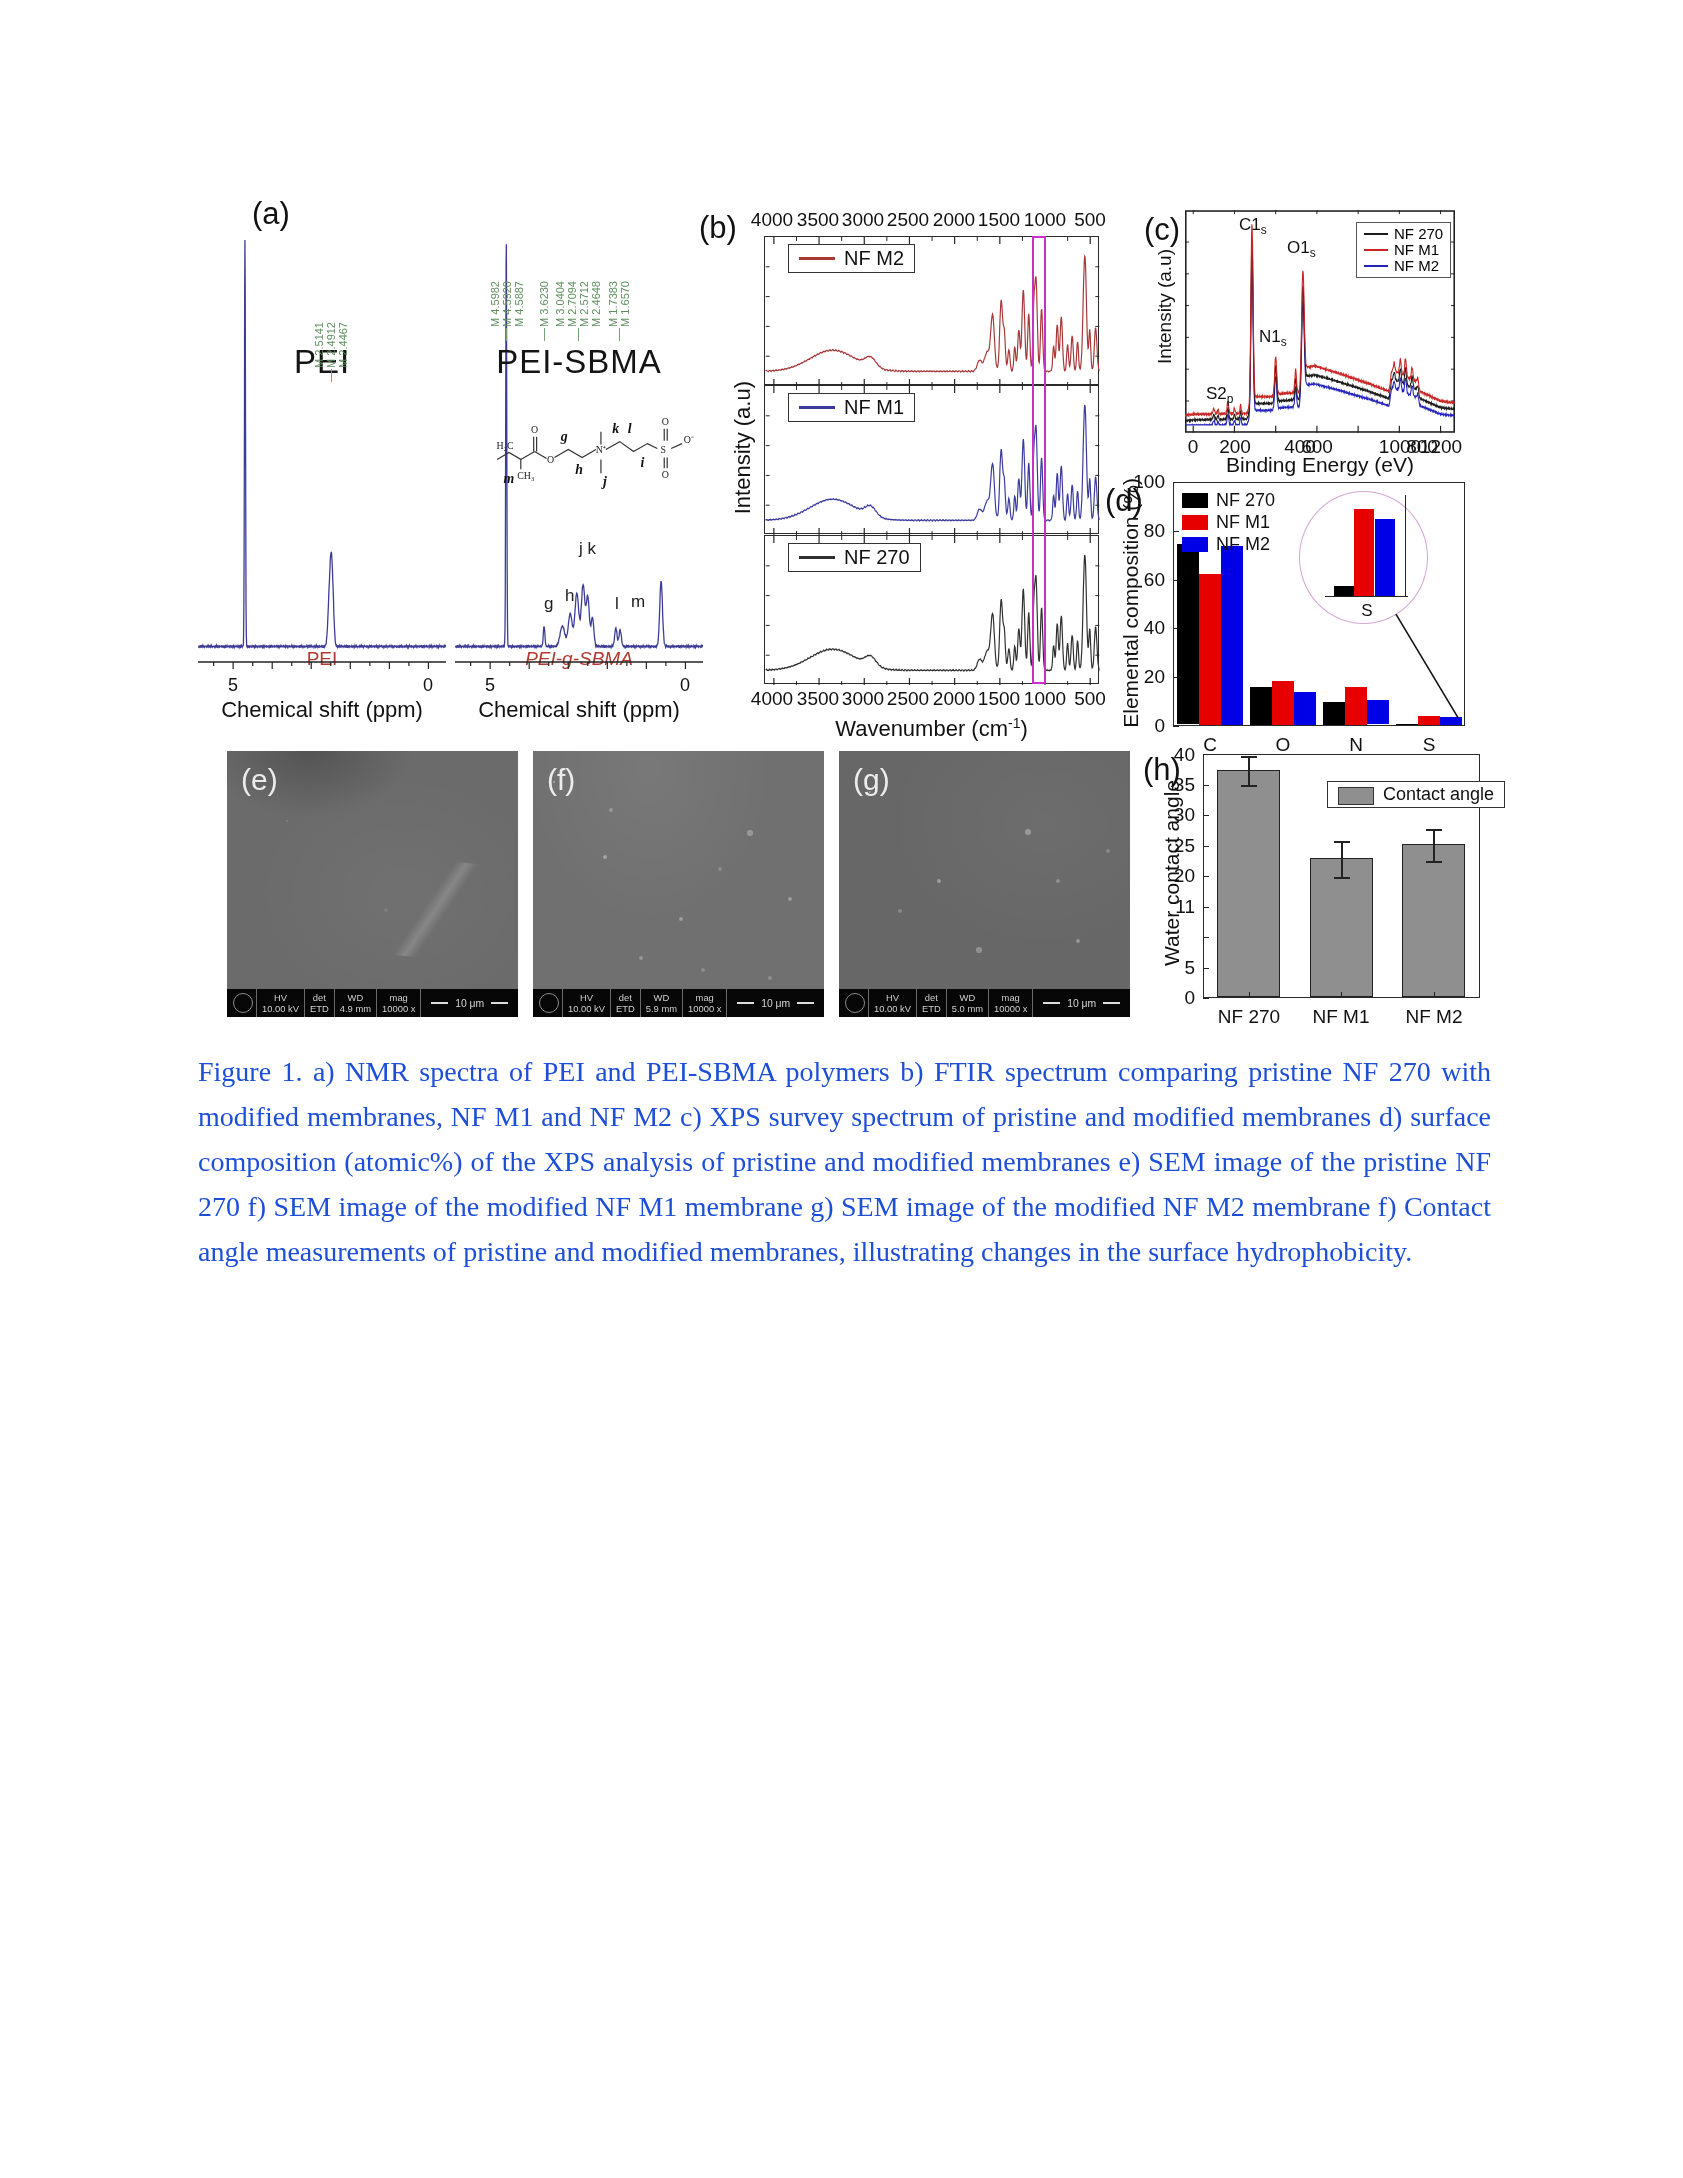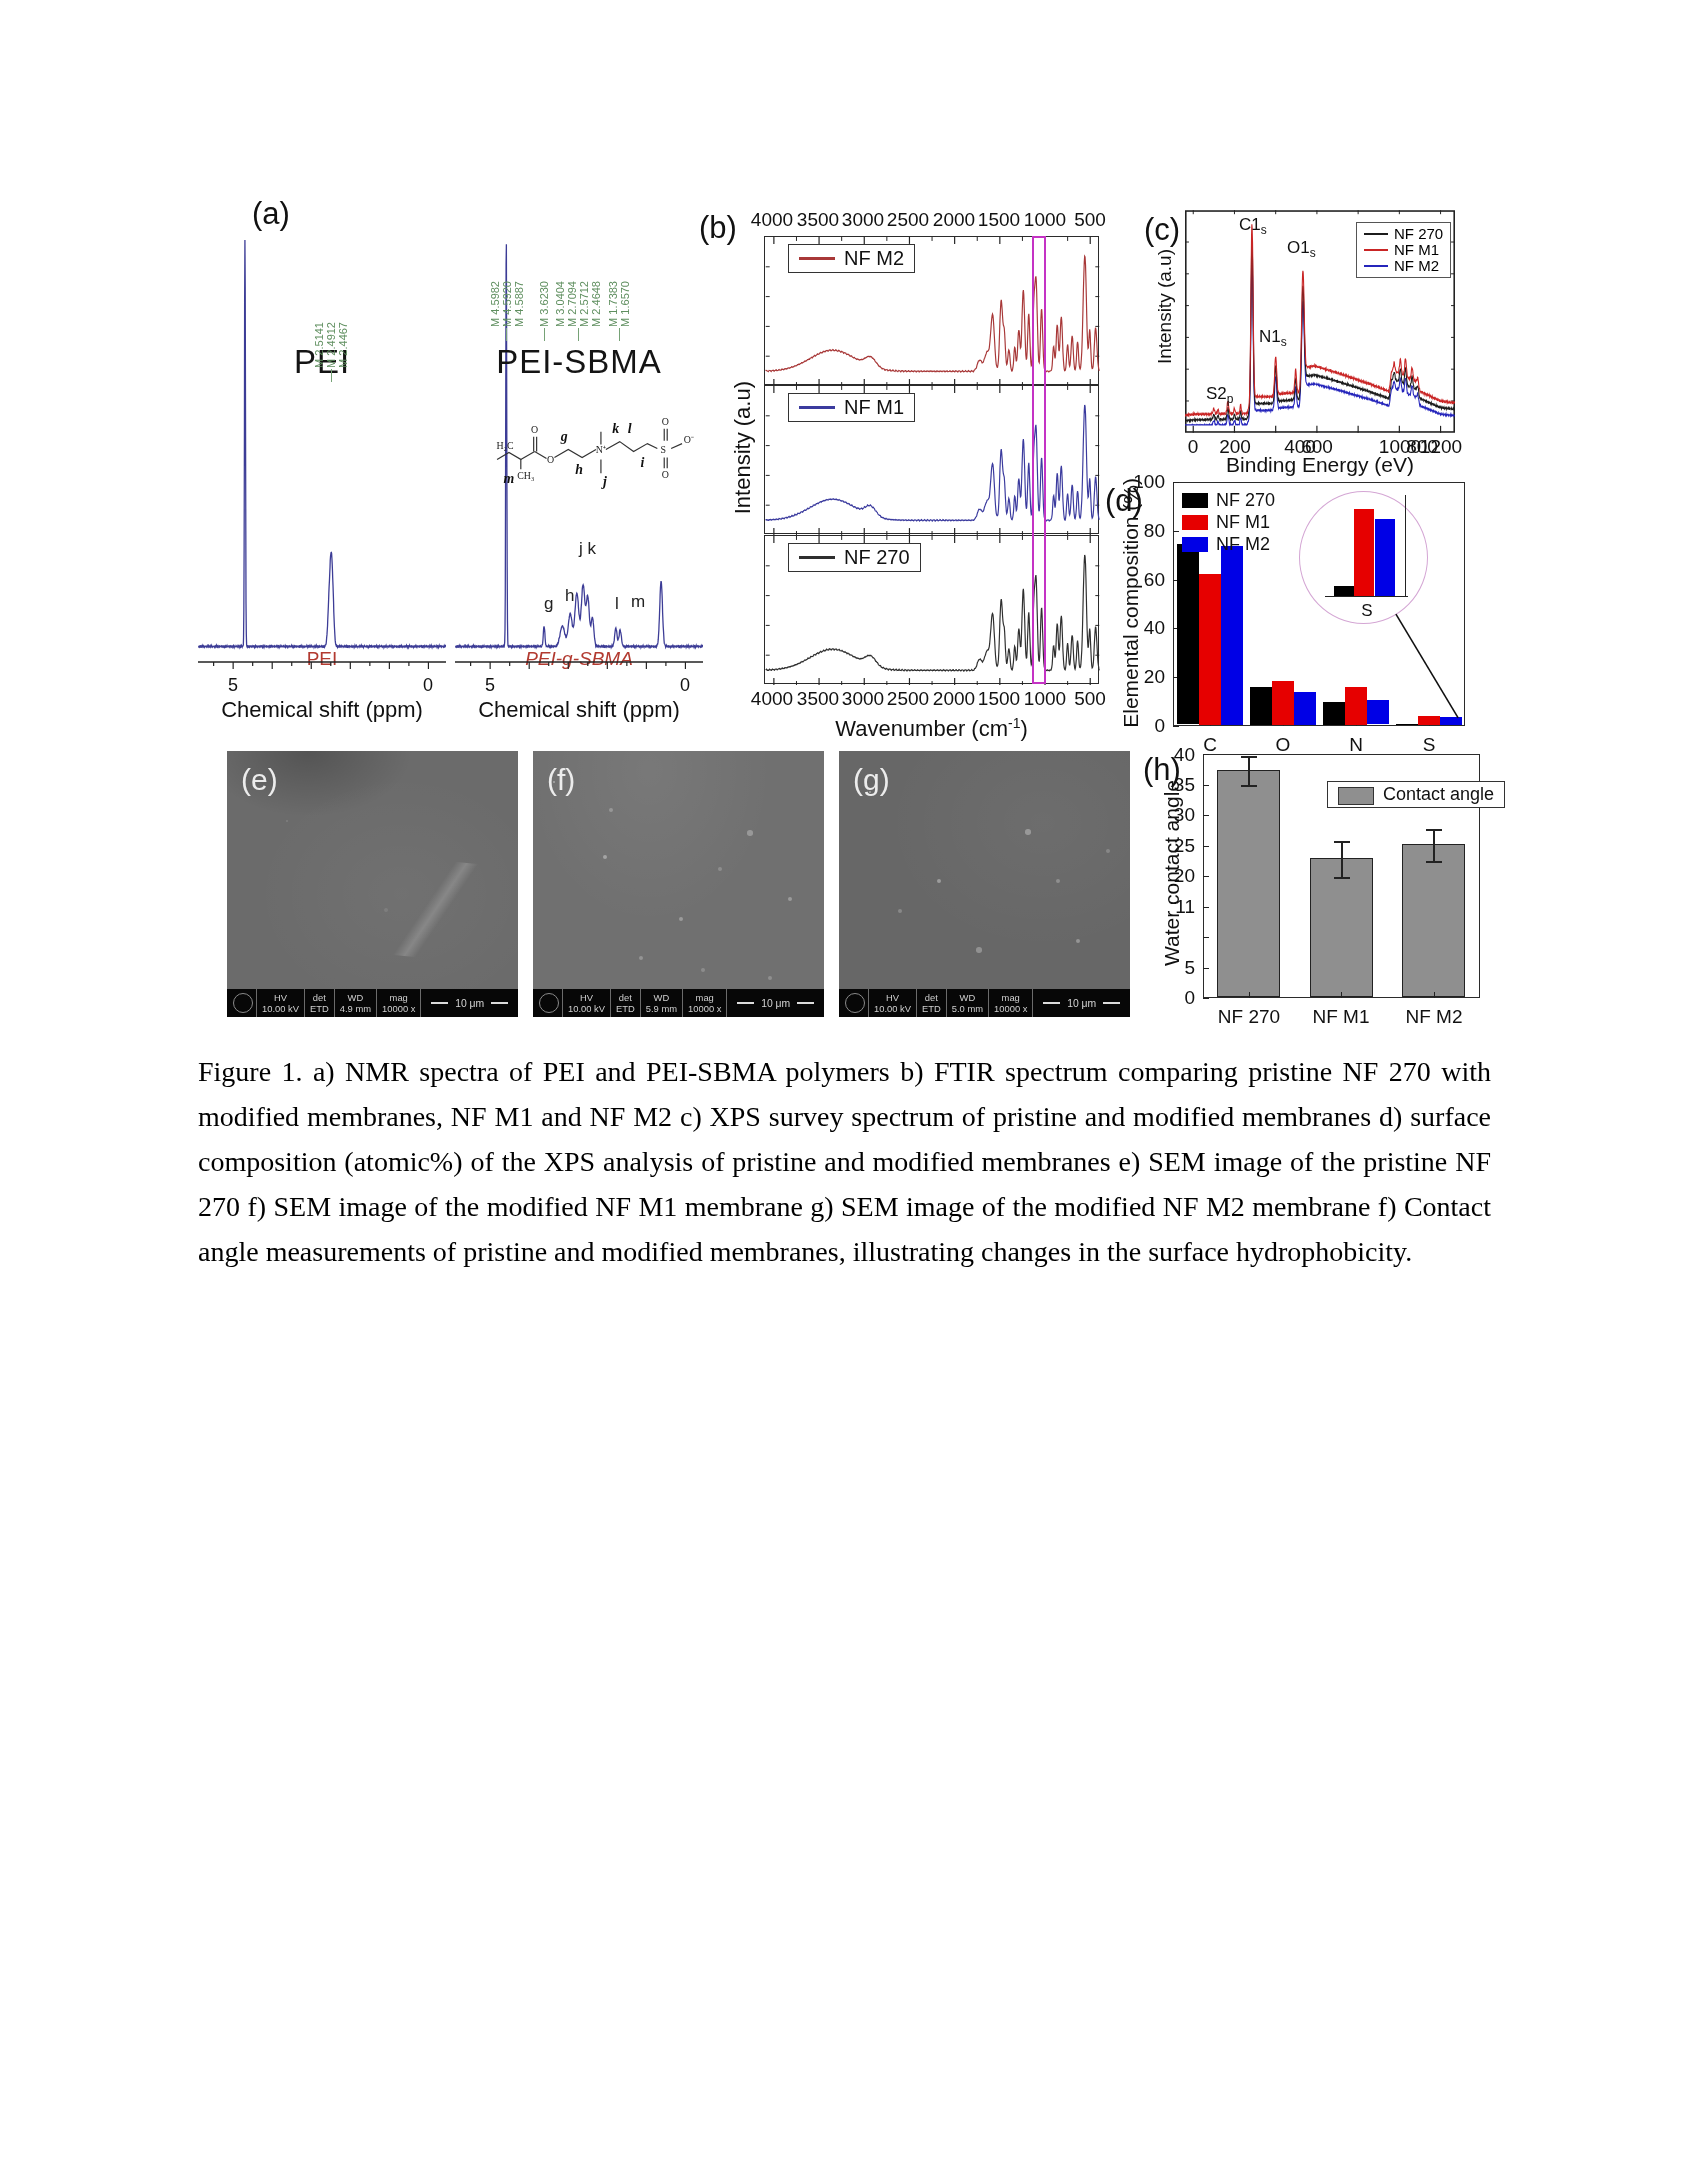--- a/index.html
+++ b/index.html
@@ -42,21 +42,21 @@
   .sem-bar{position:absolute;left:0;right:0;bottom:0;height:28px;background:#070707;color:#d4d4d4;
            display:flex;align-items:stretch;}
   .sem-logo{width:18px;height:18px;border:1.5px solid #8a8a8a;border-radius:50%;margin:4px 3px 4px 6px;flex:none;}
   .sem-cell{display:flex;flex-direction:column;justify-content:center;align-items:center;
             padding:0 5px;border-left:1px solid #6b6b6b;font-size:9.4px;line-height:11px;white-space:nowrap;}
   .sem-h{color:#cfcfcf;}
   .sem-v{color:#cfcfcf;}
   .sem-scale{flex:1;display:flex;align-items:center;gap:7px;padding:0 10px;font-size:10.4px;border-left:1px solid #6b6b6b;}
   .sem-scaleline{flex:1;height:1.5px;background:#dcdcdc;}
   #caption{position:absolute;left:198px;top:1049px;width:1293px;font-family:"Liberation Serif",serif;
-           font-size:28px;line-height:45px;text-align:justify;color:#000000;}
+           font-size:28px;line-height:45px;text-align:justify;color:#1d4ed8;}
   .struct-line{stroke:#333;stroke-width:1.2;fill:none;}
   .struct-atom{font-family:"Liberation Serif",serif;font-size:10px;fill:#222;}
   .struct-letter{font-family:"Liberation Serif",serif;font-size:14px;font-style:italic;font-weight:bold;fill:#111;}
 </style>
 </head>
 <body>
 
 <div id="ov">
 
   <div class="panel-label" style="left:252px;top:196px;">(a)</div>

